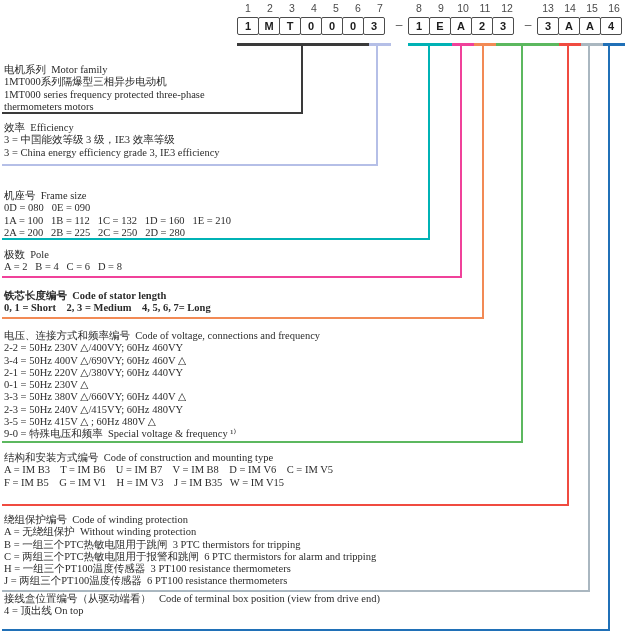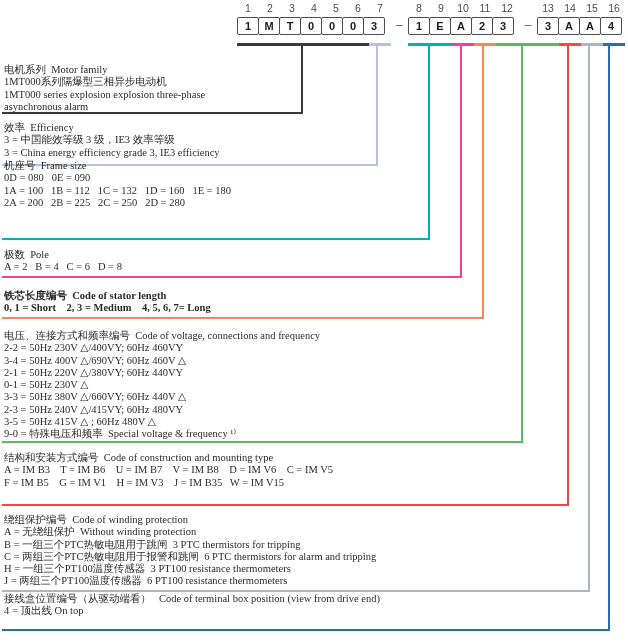--- a/index.html
+++ b/index.html
@@ -60,21 +60,21 @@
   .u-6 { top:441px; width:521px; }
   .u-7 { top:504px; width:567px; }
   .u-8 { top:590px; width:588px; }
   .u-9 { top:629px; width:608px; }
   
   .sec {
     position:absolute; left:4px;
     font-size:10.5px; line-height:12.3px; white-space:pre; color:#2b2b2b;
   }
   .sec .ln { height:12.3px; }
-  .s1 { top:64px; }  .s2 { top:122px; } .s3 { top:160px; }
+  .s1 { top:64px; }  .s2 { top:122px; } .s3 { top:190px; }
   .s4 { top:249px; } .s5 { top:290px;font-weight:bold; } .s6 { top:330px; }
   .s7 { top:452px; } .s8 { top:514px; } .s9 { top:593px; }
 </style>
 </head>
 <body>
 
 <div class="canvas">
 
   <div class="nums nums-g1">
       <span class="num">1</span>
@@ -148,23 +148,23 @@
   <div class="uln u-1" style="background: rgb(58, 58, 58);"></div>
   <div class="uln u-2" style="background: rgb(181, 191, 231);"></div>
   <div class="uln u-3" style="background: rgb(0, 178, 181);"></div>
   <div class="uln u-4" style="background: rgb(240, 65, 154);"></div>
   <div class="uln u-5" style="background: rgb(242, 138, 85);"></div>
   <div class="uln u-6" style="background: rgb(92, 184, 95);"></div>
   <div class="uln u-7" style="background: rgb(240, 75, 64);"></div>
   <div class="uln u-8" style="background: rgb(170, 183, 192);"></div>
   <div class="uln u-9" style="background: rgb(32, 112, 183);"></div>
 
-  <div class="sec s1"><div class="ln">电机系列  Motor family</div><div class="ln">1MT000系列隔爆型三相异步电动机</div><div class="ln">1MT000 series explosion explosion three-phase</div><div class="ln">asynchronous alarm</div></div>
+  <div class="sec s1"><div class="ln">电机系列  Motor family</div><div class="ln">1MT000系列隔爆型三相异步电动机</div><div class="ln">1MT000 series frequency protected three-phase</div><div class="ln">thermometers motors</div></div>
   <div class="sec s2"><div class="ln">效率  Efficiency</div><div class="ln">3 = 中国能效等级 3 级，IE3 效率等级</div><div class="ln">3 = China energy efficiency grade 3, IE3 efficiency</div></div>
-  <div class="sec s3"><div class="ln">机座号  Frame size</div><div class="ln">0D = 080   0E = 090</div><div class="ln">1A = 100   1B = 112   1C = 132   1D = 160   1E = 180</div><div class="ln">2A = 200   2B = 225   2C = 250   2D = 280</div></div>
+  <div class="sec s3"><div class="ln">机座号  Frame size</div><div class="ln">0D = 080   0E = 090</div><div class="ln">1A = 100   1B = 112   1C = 132   1D = 160   1E = 210</div><div class="ln">2A = 200   2B = 225   2C = 250   2D = 280</div></div>
   <div class="sec s4"><div class="ln">极数  Pole</div><div class="ln">A = 2   B = 4   C = 6   D = 8</div></div>
   <div class="sec s5"><div class="ln">铁芯长度编号  Code of stator length</div><div class="ln">0, 1 = Short    2, 3 = Medium    4, 5, 6, 7= Long</div></div>
   <div class="sec s6"><div class="ln">电压、连接方式和频率编号  Code of voltage, connections and frequency</div><div class="ln">2-2 = 50Hz 230V △/400VY; 60Hz 460VY</div><div class="ln">3-4 = 50Hz 400V △/690VY; 60Hz 460V △</div><div class="ln">2-1 = 50Hz 220V △/380VY; 60Hz 440VY</div><div class="ln">0-1 = 50Hz 230V △</div><div class="ln">3-3 = 50Hz 380V △/660VY; 60Hz 440V △</div><div class="ln">2-3 = 50Hz 240V △/415VY; 60Hz 480VY</div><div class="ln">3-5 = 50Hz 415V △ ; 60Hz 480V △</div><div class="ln">9-0 = 特殊电压和频率  Special voltage &amp; frequency ¹⁾</div></div>
   <div class="sec s7"><div class="ln">结构和安装方式编号  Code of construction and mounting type</div><div class="ln">A = IM B3    T = IM B6    U = IM B7    V = IM B8    D = IM V6    C = IM V5</div><div class="ln">F = IM B5    G = IM V1    H = IM V3    J = IM B35   W = IM V15</div></div>
   <div class="sec s8"><div class="ln">绕组保护编号  Code of winding protection</div><div class="ln">A = 无绕组保护  Without winding protection</div><div class="ln">B = 一组三个PTC热敏电阻用于跳闸  3 PTC thermistors for tripping</div><div class="ln">C = 两组三个PTC热敏电阻用于报警和跳闸  6 PTC thermistors for alarm and tripping</div><div class="ln">H = 一组三个PT100温度传感器  3 PT100 resistance thermometers</div><div class="ln">J = 两组三个PT100温度传感器  6 PT100 resistance thermometers</div></div>
   <div class="sec s9"><div class="ln">接线盒位置编号（从驱动端看）   Code of terminal box position (view from drive end)</div><div class="ln">4 = 顶出线 On top</div></div>
 
 </div>
 
 </body></html>

